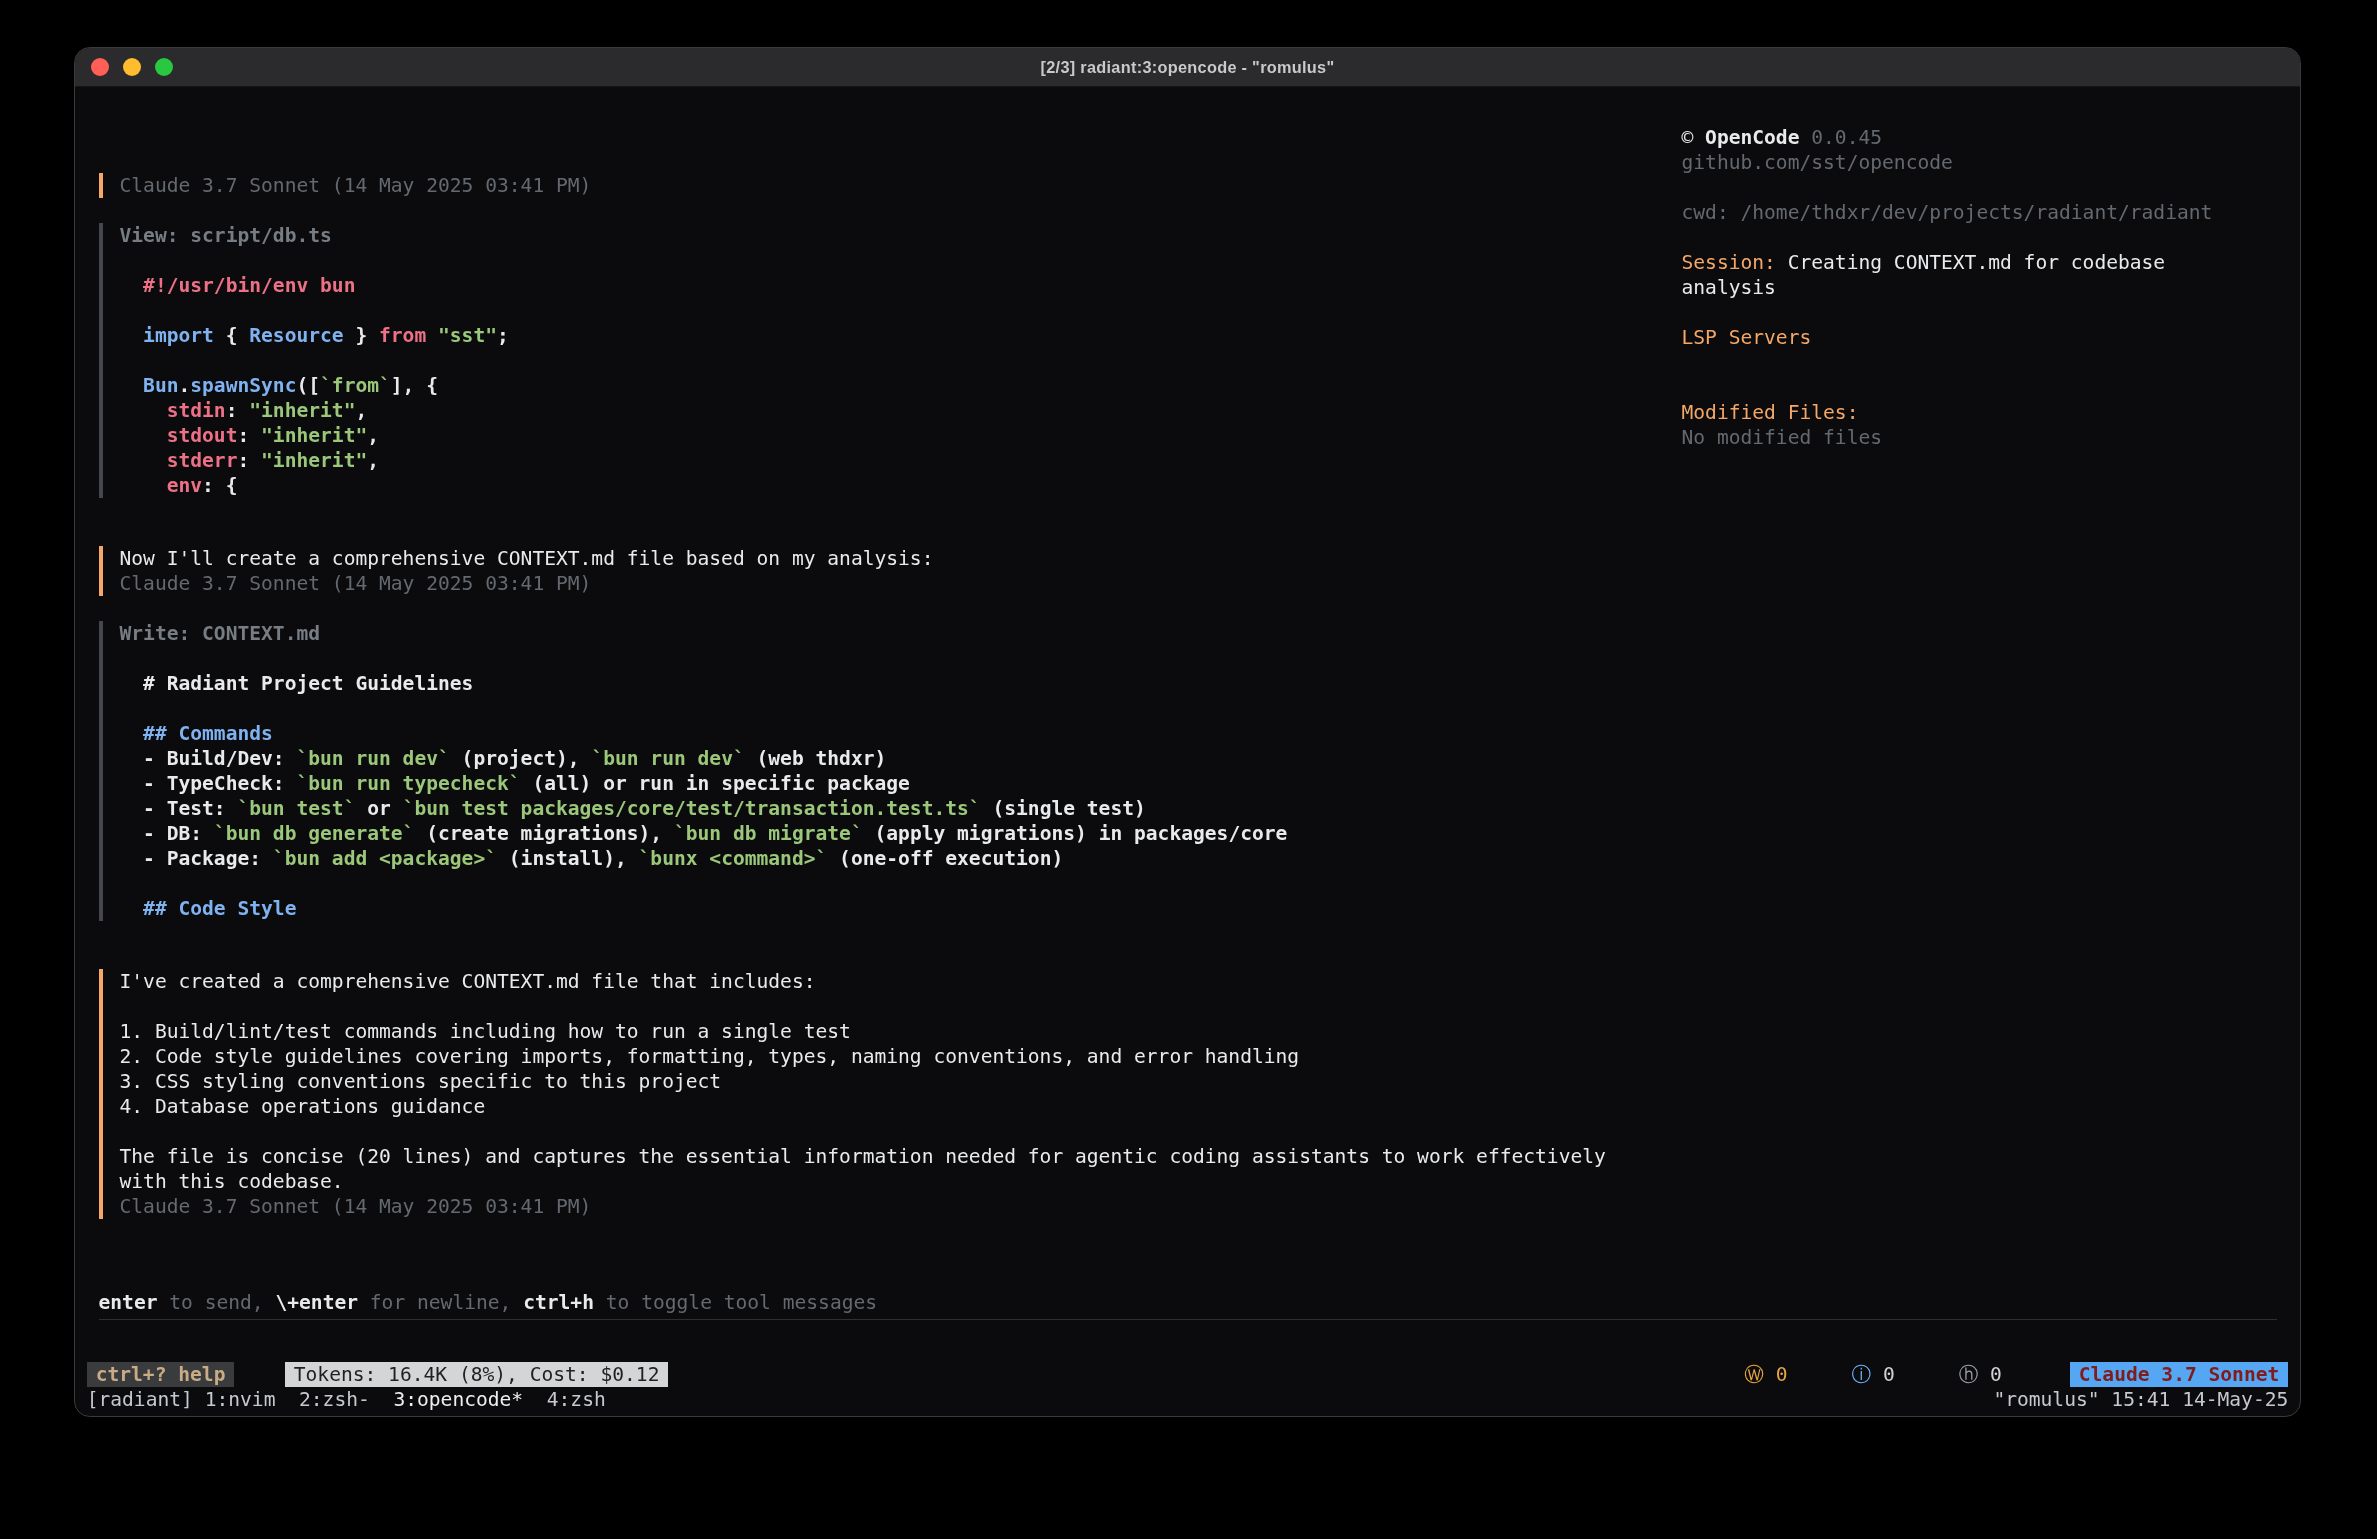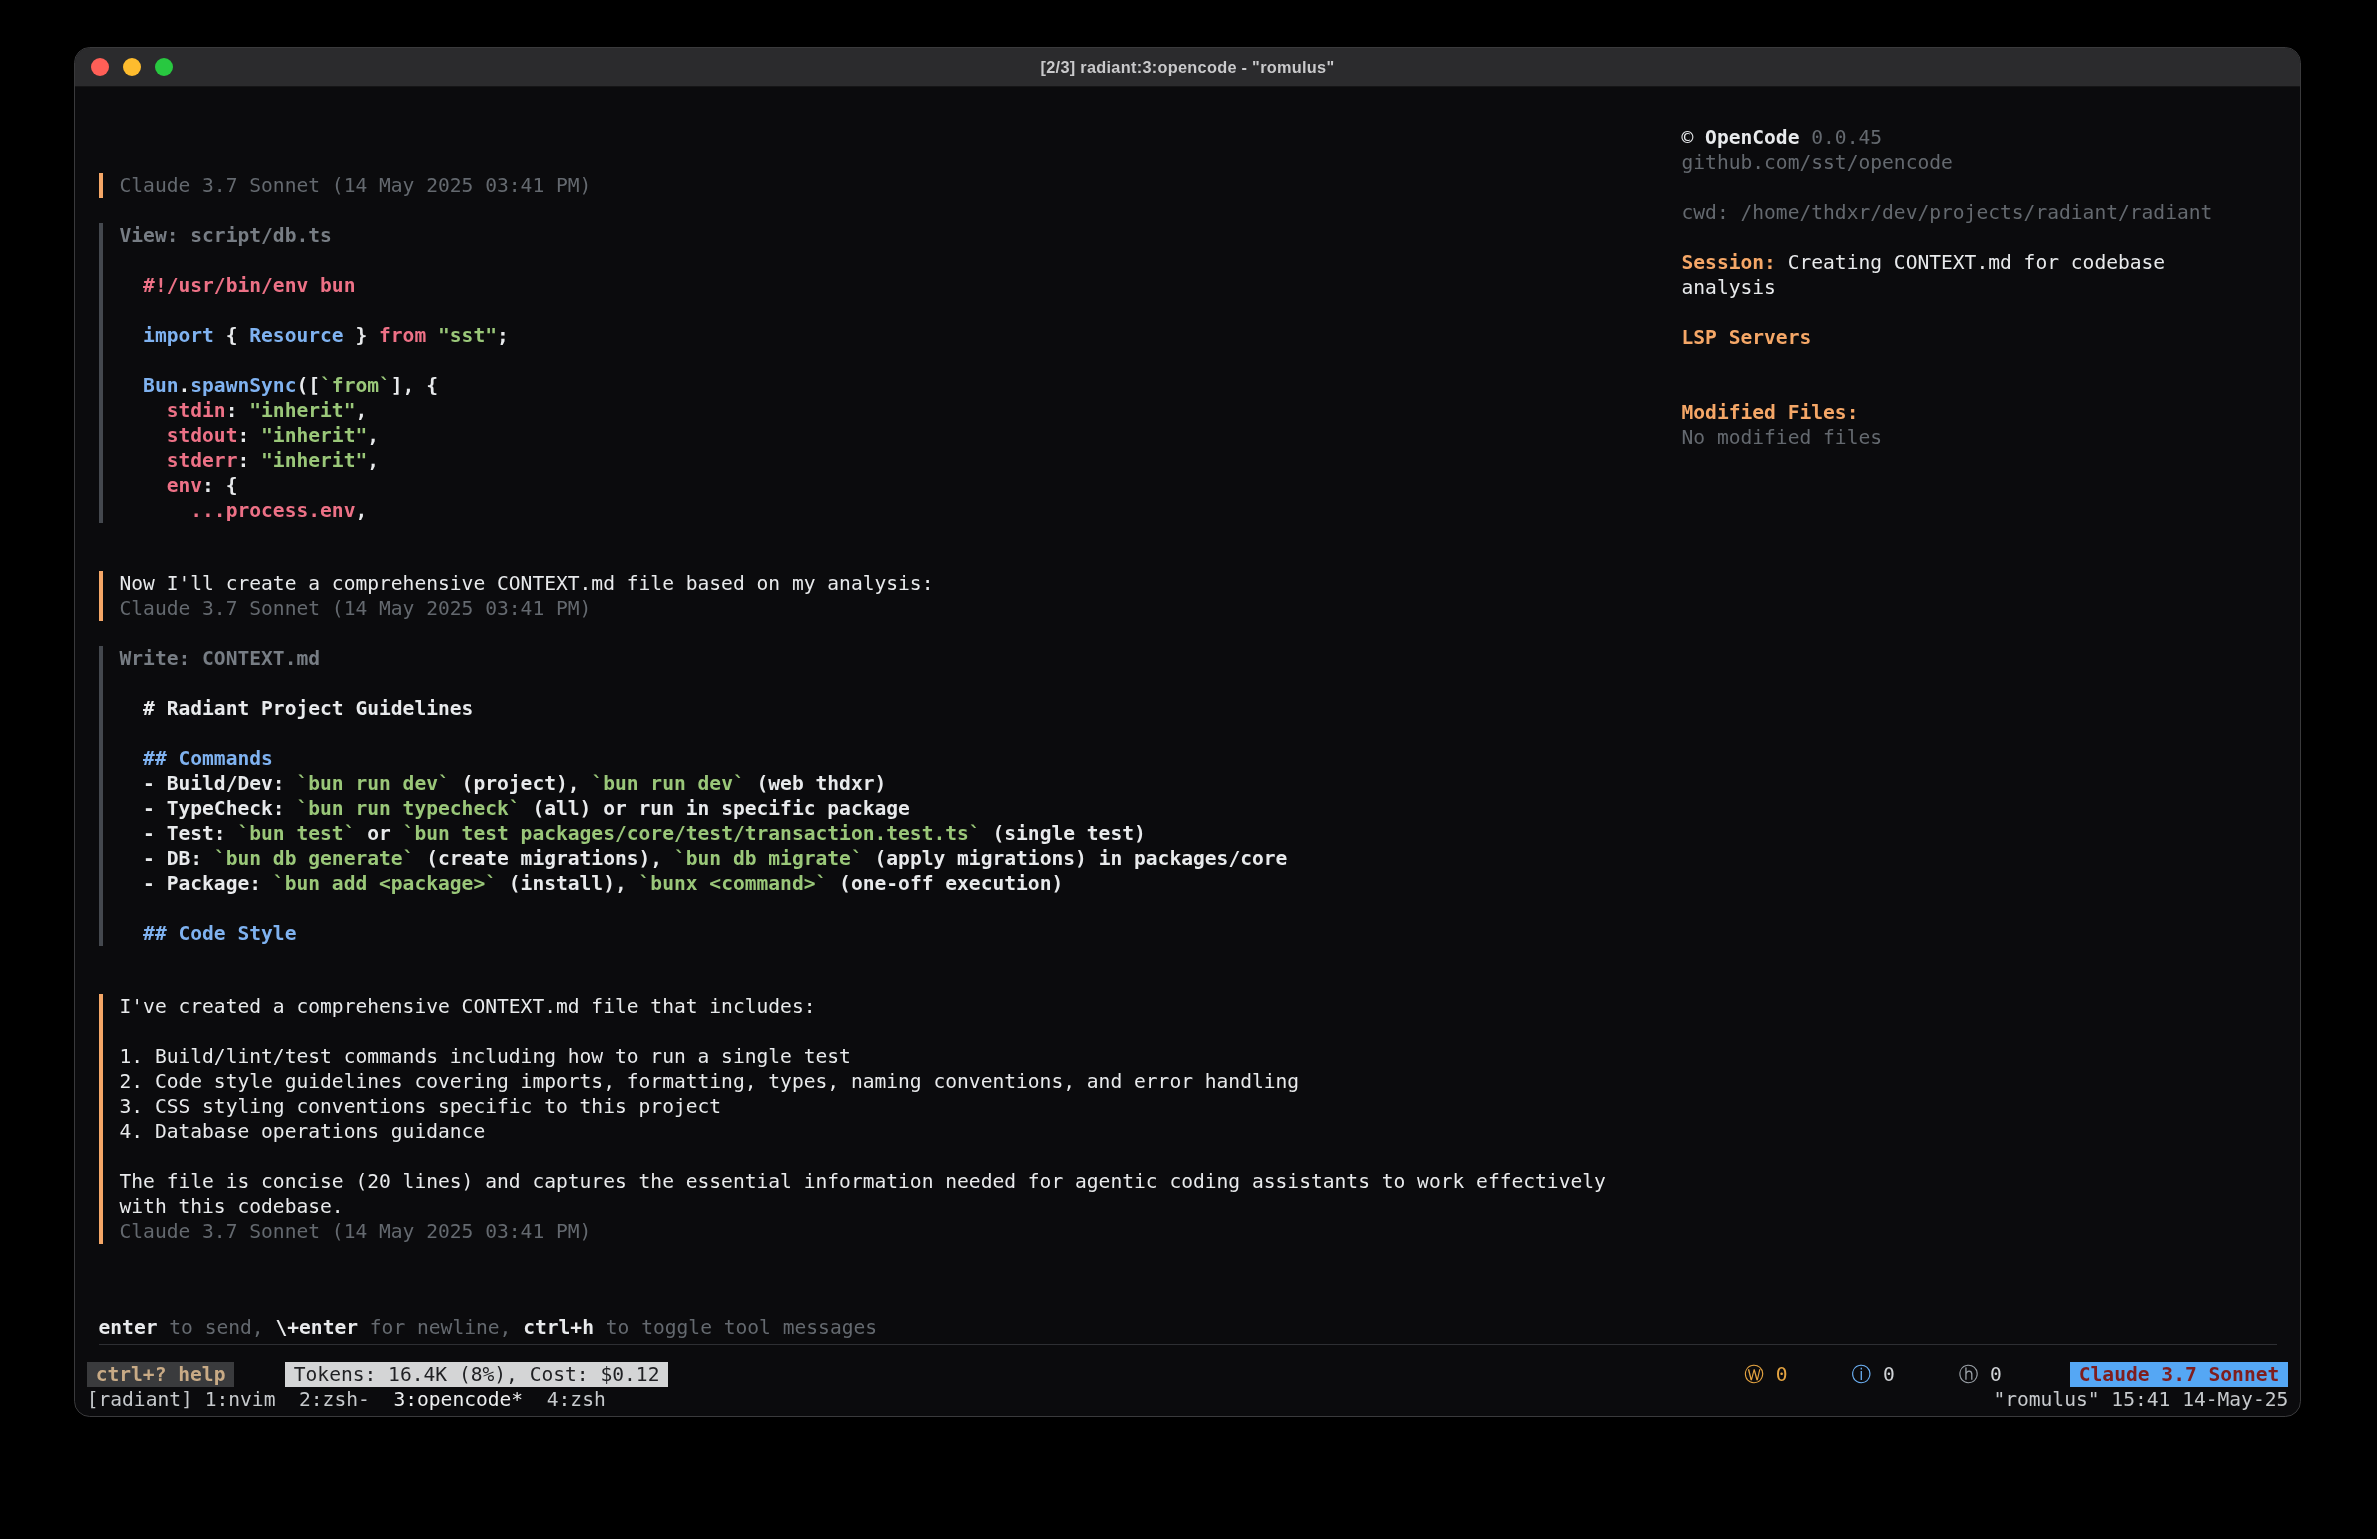--- a/index.html
+++ b/index.html
@@ -26,21 +26,21 @@
   .block{padding-left:17px;border-left:4.6px solid transparent;margin-bottom:25px;}
   .accent-orange{border-left-color:#f5a767;margin-top:48px;}
   .accent-gray{border-left-color:#44484e;font-weight:bold;}
 
   .c-text{color:#e8eaec}
   .c-meta{color:#64696f}
   .c-dim{color:#777d84}
   .c-red{color:#ed7186}
   .c-blue{color:#7fb2f0}
   .c-green{color:#9ac779}
-  .c-orange{color:#f5a767;font-weight:bold}
+  .c-orange{color:#f5a767;font-weight:normal}
   .c-key{color:#e8eaec;font-weight:bold}
 
   .hint{margin-top:46px;}
   .divider{margin-top:3.9px;height:1.3px;background:#2e2f33;}
   .prompt-row{margin-top:23.5px;}
   .prompt-row .prompt{color:#f59e54;font-weight:bold;}
 
   .statusbar{position:absolute;left:0;right:0;bottom:29px;height:25px;padding:0 11.7px;
     display:flex;align-items:center;font-size:19.6px;line-height:25px;white-space:pre;gap:47px;}
   .badge{height:25px;line-height:25px;padding:0 9px;display:inline-block;}
@@ -85,21 +85,20 @@
             <div class="line"></div>
             <div class="line"><span class="c-red">  #!/usr/bin/env bun</span></div>
             <div class="line"></div>
             <div class="line"><span class="c-blue">  import</span><span class="c-text"> { </span><span class="c-blue">Resource</span><span class="c-text"> } </span><span class="c-red">from</span><span class="c-text"> </span><span class="c-green">"sst"</span><span class="c-text">;</span></div>
             <div class="line"></div>
             <div class="line"><span class="c-blue">  Bun</span><span class="c-text">.</span><span class="c-blue">spawnSync</span><span class="c-text">([</span><span class="c-green">`from`</span><span class="c-text">], {</span></div>
             <div class="line"><span class="c-red">    stdin</span><span class="c-text">: </span><span class="c-green">"inherit"</span><span class="c-text">,</span></div>
             <div class="line"><span class="c-red">    stdout</span><span class="c-text">: </span><span class="c-green">"inherit"</span><span class="c-text">,</span></div>
             <div class="line"><span class="c-red">    stderr</span><span class="c-text">: </span><span class="c-green">"inherit"</span><span class="c-text">,</span></div>
             <div class="line"><span class="c-red">    env</span><span class="c-text">: {</span></div>
-            <div class="line"><span class="c-text">      </span><span class="c-red">...process.env</span><span class="c-text">,</span></div>
           </div>
           <div class="block accent-orange">
             <div class="line"><span class="c-text">Now I'll create a comprehensive CONTEXT.md file based on my analysis:</span></div>
             <div class="line"><span class="c-meta">Claude 3.7 Sonnet (14 May 2025 03:41 PM)</span></div>
           </div>
           <div class="block accent-gray">
             <div class="line"><span class="c-dim">Write: CONTEXT.md</span></div>
             <div class="line"></div>
             <div class="line"><span class="c-text">  # Radiant Project Guidelines</span></div>
             <div class="line"></div>

